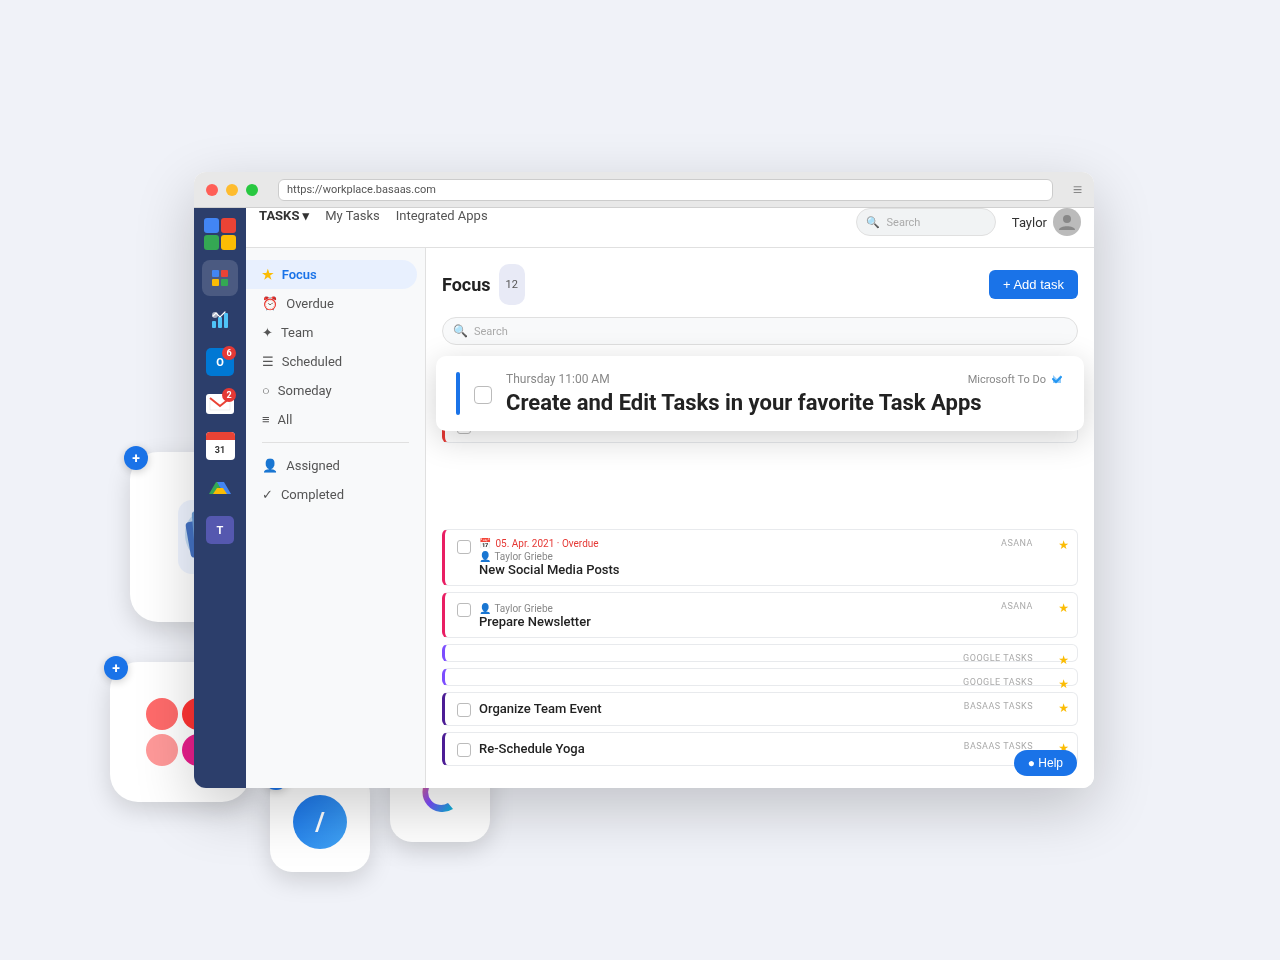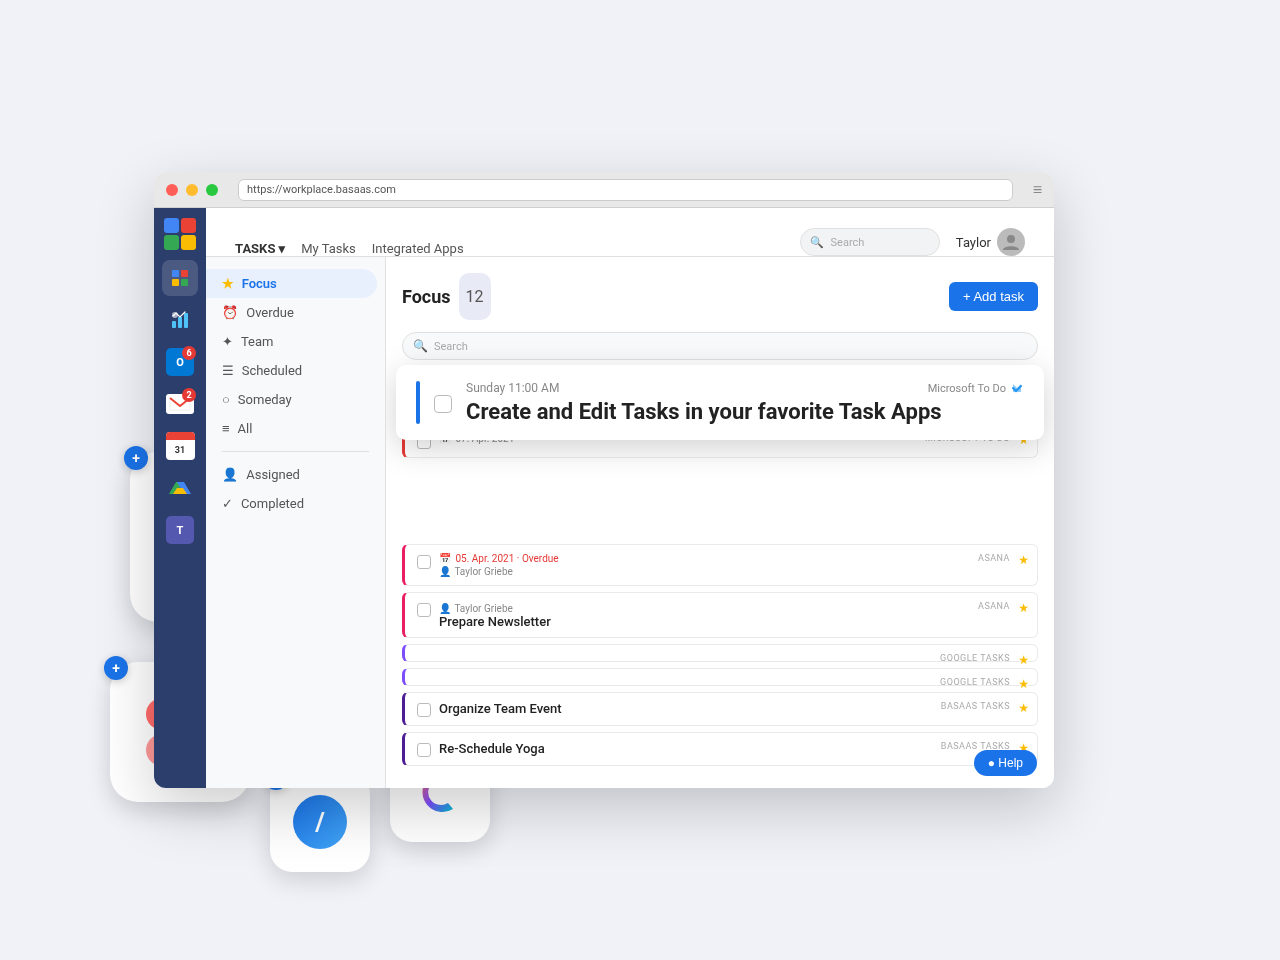--- a/index.html
+++ b/index.html
@@ -127,22 +127,22 @@
       justify-content: center;
       font-weight: bold;
     }
 
     
     .top-nav {
       background: #fff;
       border-bottom: 1px solid #e0e0e0;
       height: 48px;
       display: flex;
-      align-items: flex-end;
-      padding: 0 29px;
+      align-items: flex-start;
+      padding: 0 13px;
       gap: 16px;
       flex: 1;
     }
 
     .nav-tasks-label {
       font-weight: 700;
       font-size: 13px;
       color: #333;
       display: flex;
       align-items: center;
@@ -241,21 +241,21 @@
       font-weight: 700;
       color: #222;
       display: flex;
       align-items: center;
       gap: 8px;
     }
 
     .task-count {
       background: #e8eaf6;
       color: #555;
-      font-size: 16px;
+      font-size: 11px;
       padding: 14px 7px;
       border-radius: 10px;
       font-weight: normal;
     }
 
     .add-task-btn {
       background: #1a73e8;
       color: #fff;
       border: none;
       border-radius: 6px;
@@ -341,21 +341,21 @@
       font-size: 10px;
       color: #888;
       display: flex;
       align-items: center;
       gap: 3px;
     }
 
     .task-source {
       position: absolute;
       top: 8px;
-      right: 27px;
+      right: 44px;
       font-size: 9px;
       color: #aaa;
       text-transform: uppercase;
       letter-spacing: 0.5px;
     }
 
     .task-star {
       position: absolute;
       top: 8px;
       right: 8px;
@@ -512,21 +512,21 @@
       border-radius: 50%;
     }
 
     .wrapper {
       position: relative;
       width: 1100px;
     }
 
     .browser-wrapper {
       position: relative;
-      margin-left: 64px;
+      margin-left: 104px;
     }
 
     .full-layout {
       display: flex;
       flex: 1;
     }
 
     
     .task-content::-webkit-scrollbar { width: 4px; }
     .task-content::-webkit-scrollbar-track { background: #f1f1f1; }
@@ -801,20 +801,21 @@
                     <div class="task-date">
                       <span>📅</span>
                       <span>05. Apr. 2021 · Overdue</span>
                     </div>
                     <div class="task-meta">
                       <span class="task-assignee">
                         <span>👤</span>
                         <span>Taylor Griebe</span>
                       </span>
                     </div>
+                    <div class="task-name">New Social Media Posts</div>
                   </div>
                 </div>
                 <span class="task-source">ASANA</span>
                 <span class="task-star">★</span>
               </div>
 
               <div class="task-item task-item-asana">
                 <div class="task-item-top">
                   <div class="task-checkbox"></div>
                   <div class="task-info">
@@ -863,21 +864,21 @@
                 <span class="task-star">★</span>
               </div>
 
               <button class="help-btn">● Help</button>
 
               <div class="tooltip-card" style="position:absolute; top:108px; left:0; right:0; margin:0 auto; width:calc(100% - 20px);">
                 <div class="tooltip-left-bar"></div>
                 <div class="tooltip-checkbox"></div>
                 <div class="tooltip-content">
                   <div class="tooltip-header">
-                    <span class="tooltip-time">Sunday 11:00 AM</span>
+                    <span class="tooltip-time">Thursday 11:00 AM</span>
                     <span class="tooltip-source">
                       <span>Microsoft To Do</span>
                       <svg width="14" height="14" viewBox="0 0 14 14">
                         <path d="M3 3 L7 7 L11 3 L11 11 L3 11 Z" fill="#2196F3" opacity="0.5"></path>
                         <path d="M3 7 L6 10 L11 5" stroke="#2196F3" stroke-width="2" fill="none" stroke-linecap="round"></path>
                       </svg>
                     </span>
                   </div>
                   <div class="tooltip-title">Create and Edit Tasks in your favorite Task Apps</div>
                 </div>

